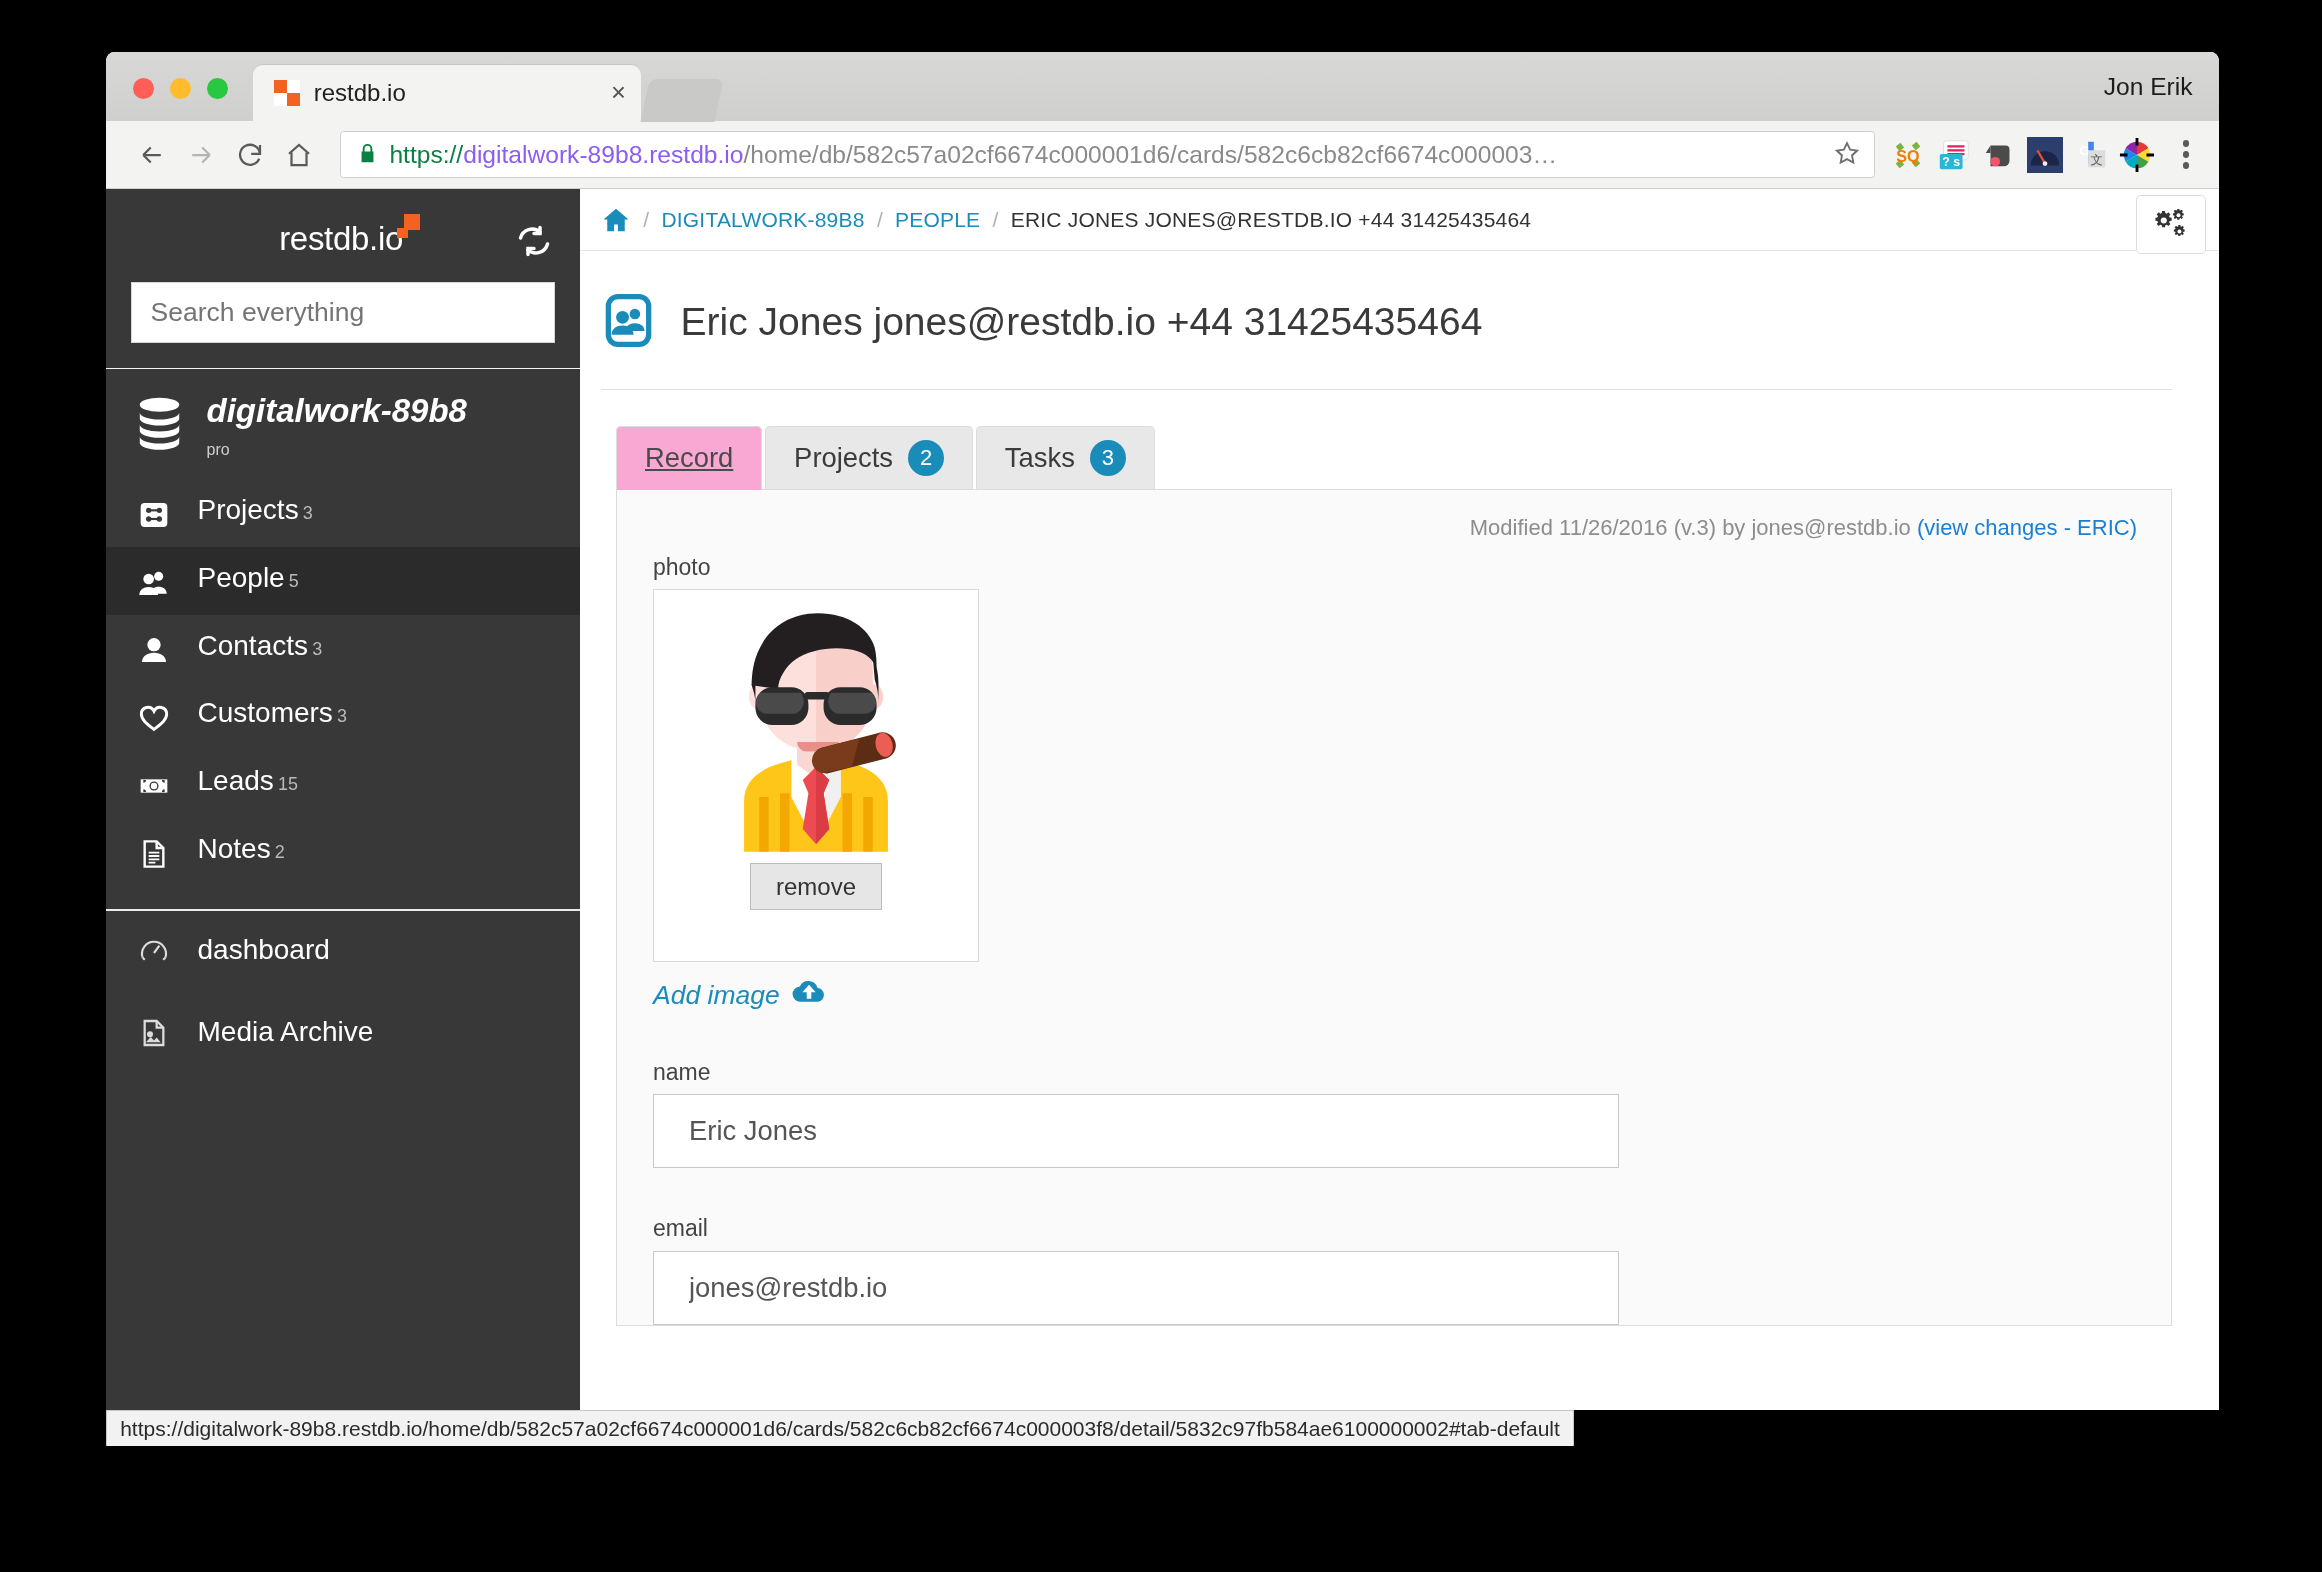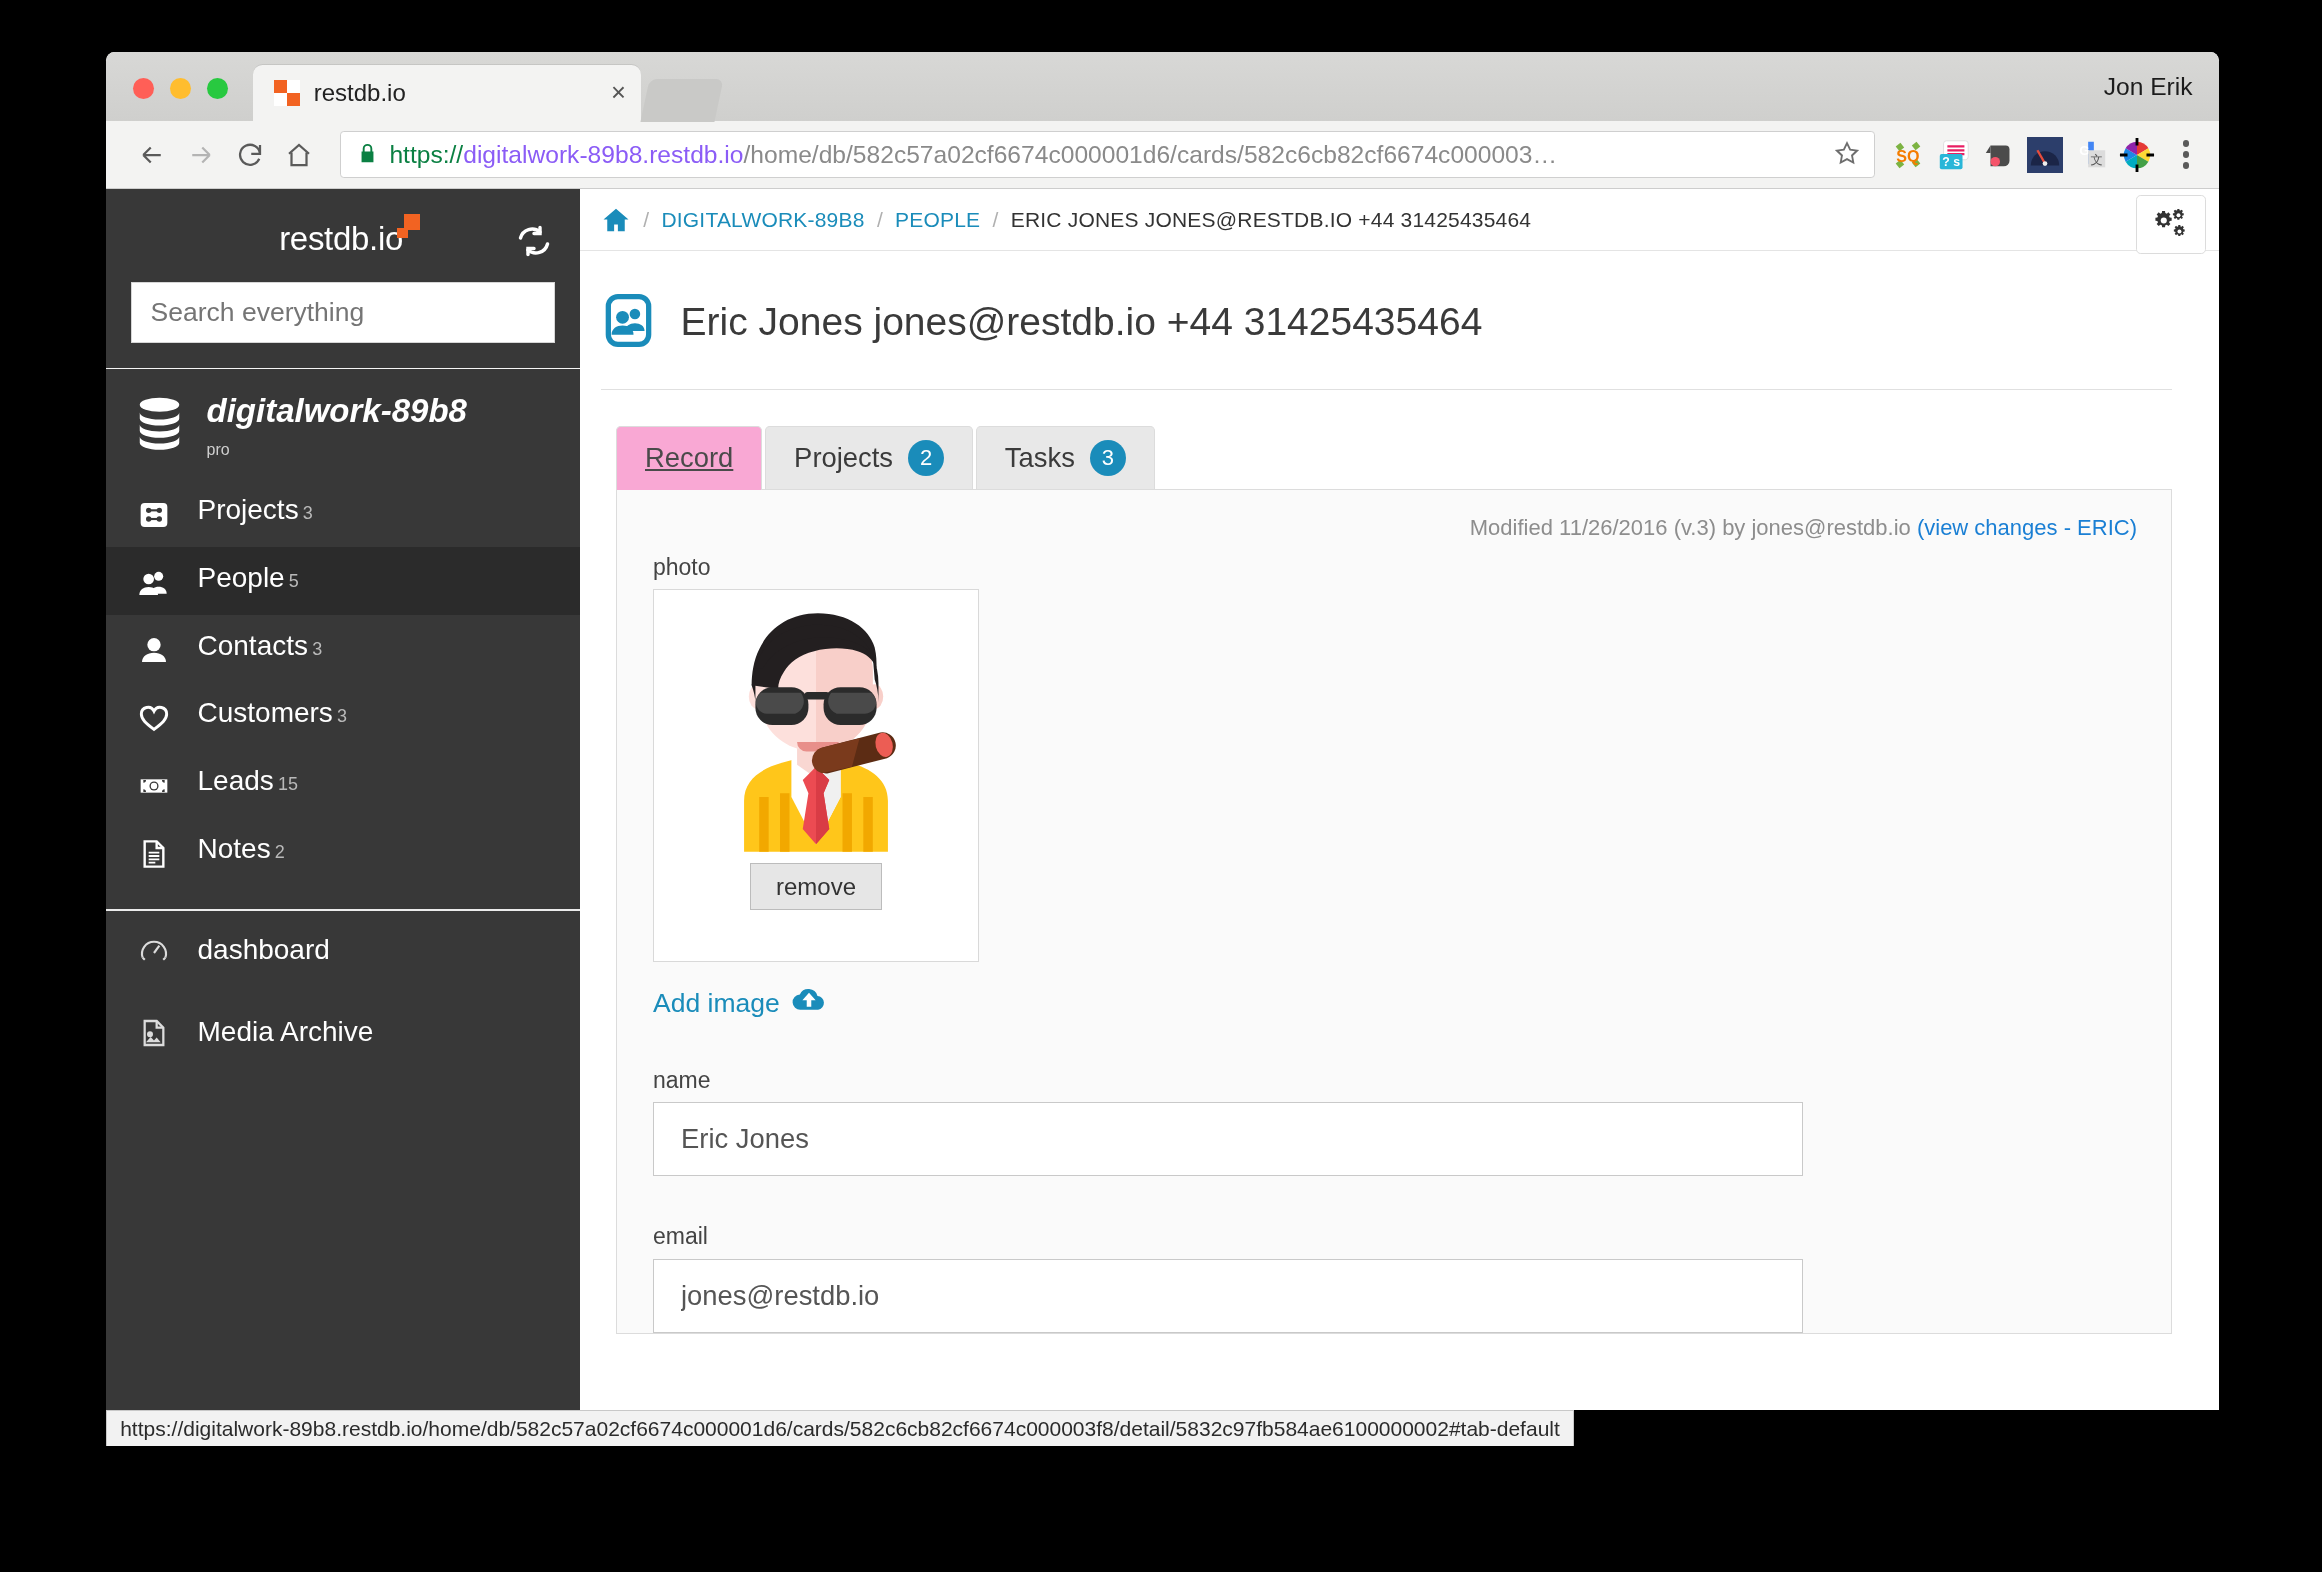--- a/index.html
+++ b/index.html
@@ -241,31 +241,31 @@
   }
   .avatar { width: 212px; height: 254px; position: relative; }
   .removebtn {
     margin-top: 11.4px;
     background: #e6e6e6; border: 0.9px solid #bcbcbc;
     font-size: 24px; color: #333;
     padding: 8.5px 24.6px;
     font-family: "Liberation Sans", sans-serif;
   }
   .addimage {
-    margin-top: 24px;
+    margin-top: 16px;
     font-size: 26.5px; color: #1a8cba;
-    display: flex; align-items: center; gap: 12.3px;
+    display: flex; align-items: center; gap: 12.3px; font-style: italic;
   }
 
   .formfield { margin-top: 47px; }
   .input {
-    width: 1150px; height: 74px;
+    width: 966px; height: 74px;
     border: 0.9px solid #c9c9c9; background: #fff;
     font-size: 27.4px; color: #555;
-    padding: 0 27px;
+    padding: 0 35px;
     font-family: "Liberation Sans", sans-serif;
     outline: none;
   }
 
   
   .statusbar {
     position: absolute;
     left: 106px; bottom: 0;
     height: 36px;
     max-width: 1548px;

